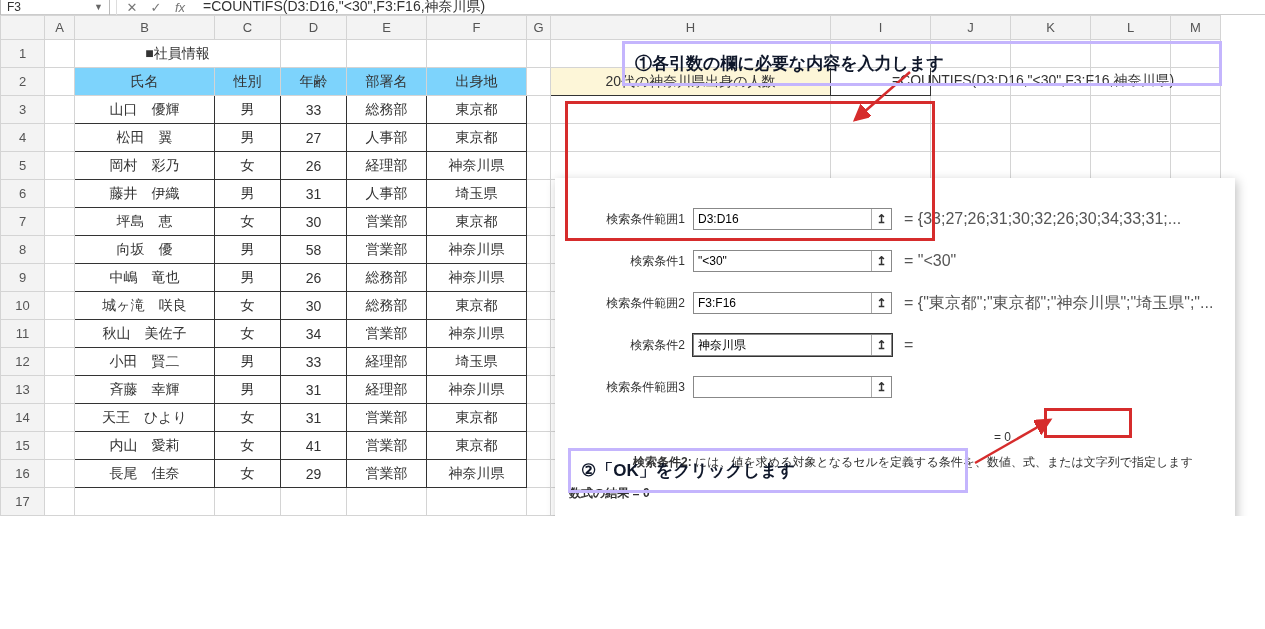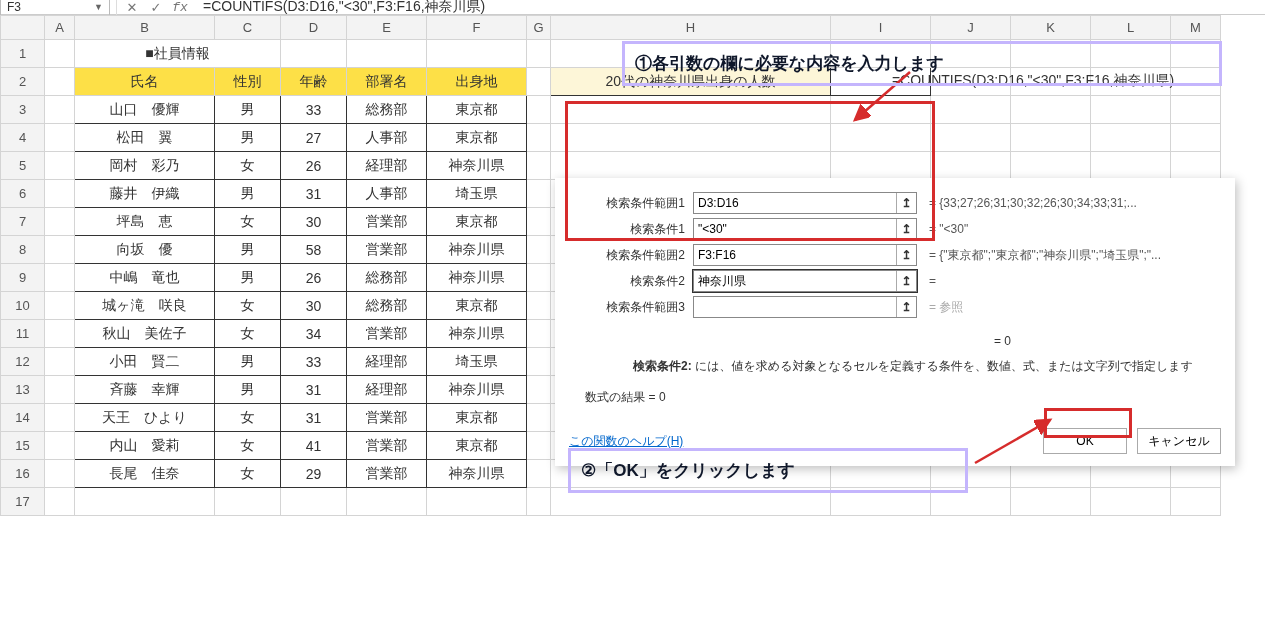--- a/index.html
+++ b/index.html
@@ -27,21 +27,21 @@
     border: 1px solid #bbb;
     padding: 1px 6px;
     display: flex;
     align-items: center;
     justify-content: space-between;
     font-size: 12px;
   }
   .namebox .chev { color: #666; font-size: 9px; }
   .fbar-sep { width: 1px; height: 22px; background: #ddd; }
   .fbar-ico { width: 18px; text-align: center; color: #777; font-size: 13px; cursor: pointer; }
-  .fbar-ico.fx { font-style: italic; font-family: Liberation Mono, monospace; }
+  .fbar-ico.fx { font-style: italic; font-family: Liberation Sans, sans-serif; }
   .formula-text { flex: 1; padding-left: 8px; font-size: 14px; }
 
   
   .grid {
     position: relative;
   }
   table.sheet {
     border-collapse: collapse;
     table-layout: fixed;
   }
@@ -71,21 +71,21 @@
   .col-F { width: 100px; }
   .col-G { width: 24px; }
   .col-H { width: 280px; }
   .col-I { width: 100px; }
   .col-J { width: 80px; }
   .col-K { width: 80px; }
   .col-L { width: 80px; }
   .col-M { width: 50px; }
 
   .data-header {
-    background: #fde047;
+    background: #7dd3fc;
     border: 1px solid #333;
     font-size: 14px;
   }
   .data-cell {
     border: 1px solid #333 !important;
     font-size: 14px;
   }
   .title-cell {
     text-align: left;
     padding-left: 6px;
@@ -142,32 +142,32 @@
     font-size: 12px;
     margin: 4px 0 6px 2px;
   }
   .arg-box {
     padding: 6px 6px 6px 6px;
     margin-bottom: 6px;
   }
   .arg-row {
     display: flex;
     align-items: center;
-    margin: 4px 0;
+    margin: 20px 0;
     gap: 8px;
   }
   .arg-label {
     width: 110px;
     text-align: right;
     font-size: 12px;
   }
   .arg-input-wrap {
     display: flex;
     align-items: center;
-    width: 224px;
+    width: 199px;
     border: 1px solid #888;
     height: 22px;
     background: #fff;
   }
   .arg-input-wrap.focus {
     outline: 1px solid #333;
   }
   .arg-input {
     flex: 1;
     border: none;
@@ -182,37 +182,37 @@
     border-left: 1px solid #aaa;
     display: flex;
     align-items: center;
     justify-content: center;
     font-size: 12px;
     font-weight: bold;
     cursor: pointer;
   }
   .arg-result {
     flex: 1;
-    font-size: 12px;
+    font-size: 16px;
     color: #555;
     padding-left: 4px;
     white-space: nowrap;
     overflow: hidden;
   }
   .desc1 {
     margin: 10px 0 4px 0;
     font-size: 12px;
   }
   .desc2 {
     margin: 10px 0 14px 0;
     font-size: 12px;
     padding-left: 130px;
     text-indent: -66px;
   }
-  .result-line { margin: 12px 0 8px 16px; }
+  .result-line { margin: 12px 0 8px 0; font-weight: bold; }
   .dlg-footer {
     display: flex;
     align-items: center;
     justify-content: space-between;
     padding: 4px 14px 12px 14px;
   }
   .help-link {
     color: #0066cc;
     text-decoration: underline;
     cursor: pointer;
@@ -646,21 +646,20 @@
               <div class="ref-btn">↥</div>
             </div>
             <div class="arg-result" style="">=</div>
           </div>
           <div class="arg-row">
             <div class="arg-label">検索条件範囲3</div>
             <div class="arg-input-wrap">
               <input class="arg-input" value="" style="">
               <div class="ref-btn">↥</div>
             </div>
-            <div class="arg-result" style="color:#aaa;">=  参照</div>
           </div>
         </div>
     <div style="text-align:right; padding-right:210px;">=  0</div>
     <div class="desc2">
       <b>検索条件2:</b><span>  には、値を求める対象となるセルを定義する条件を、数値、式、または文字列で指定します</span>
     </div>
     <div class="result-line">数式の結果 =  0</div>
   </div>
   <div class="dlg-footer">
     <span class="help-link">この関数のヘルプ(H)</span>

